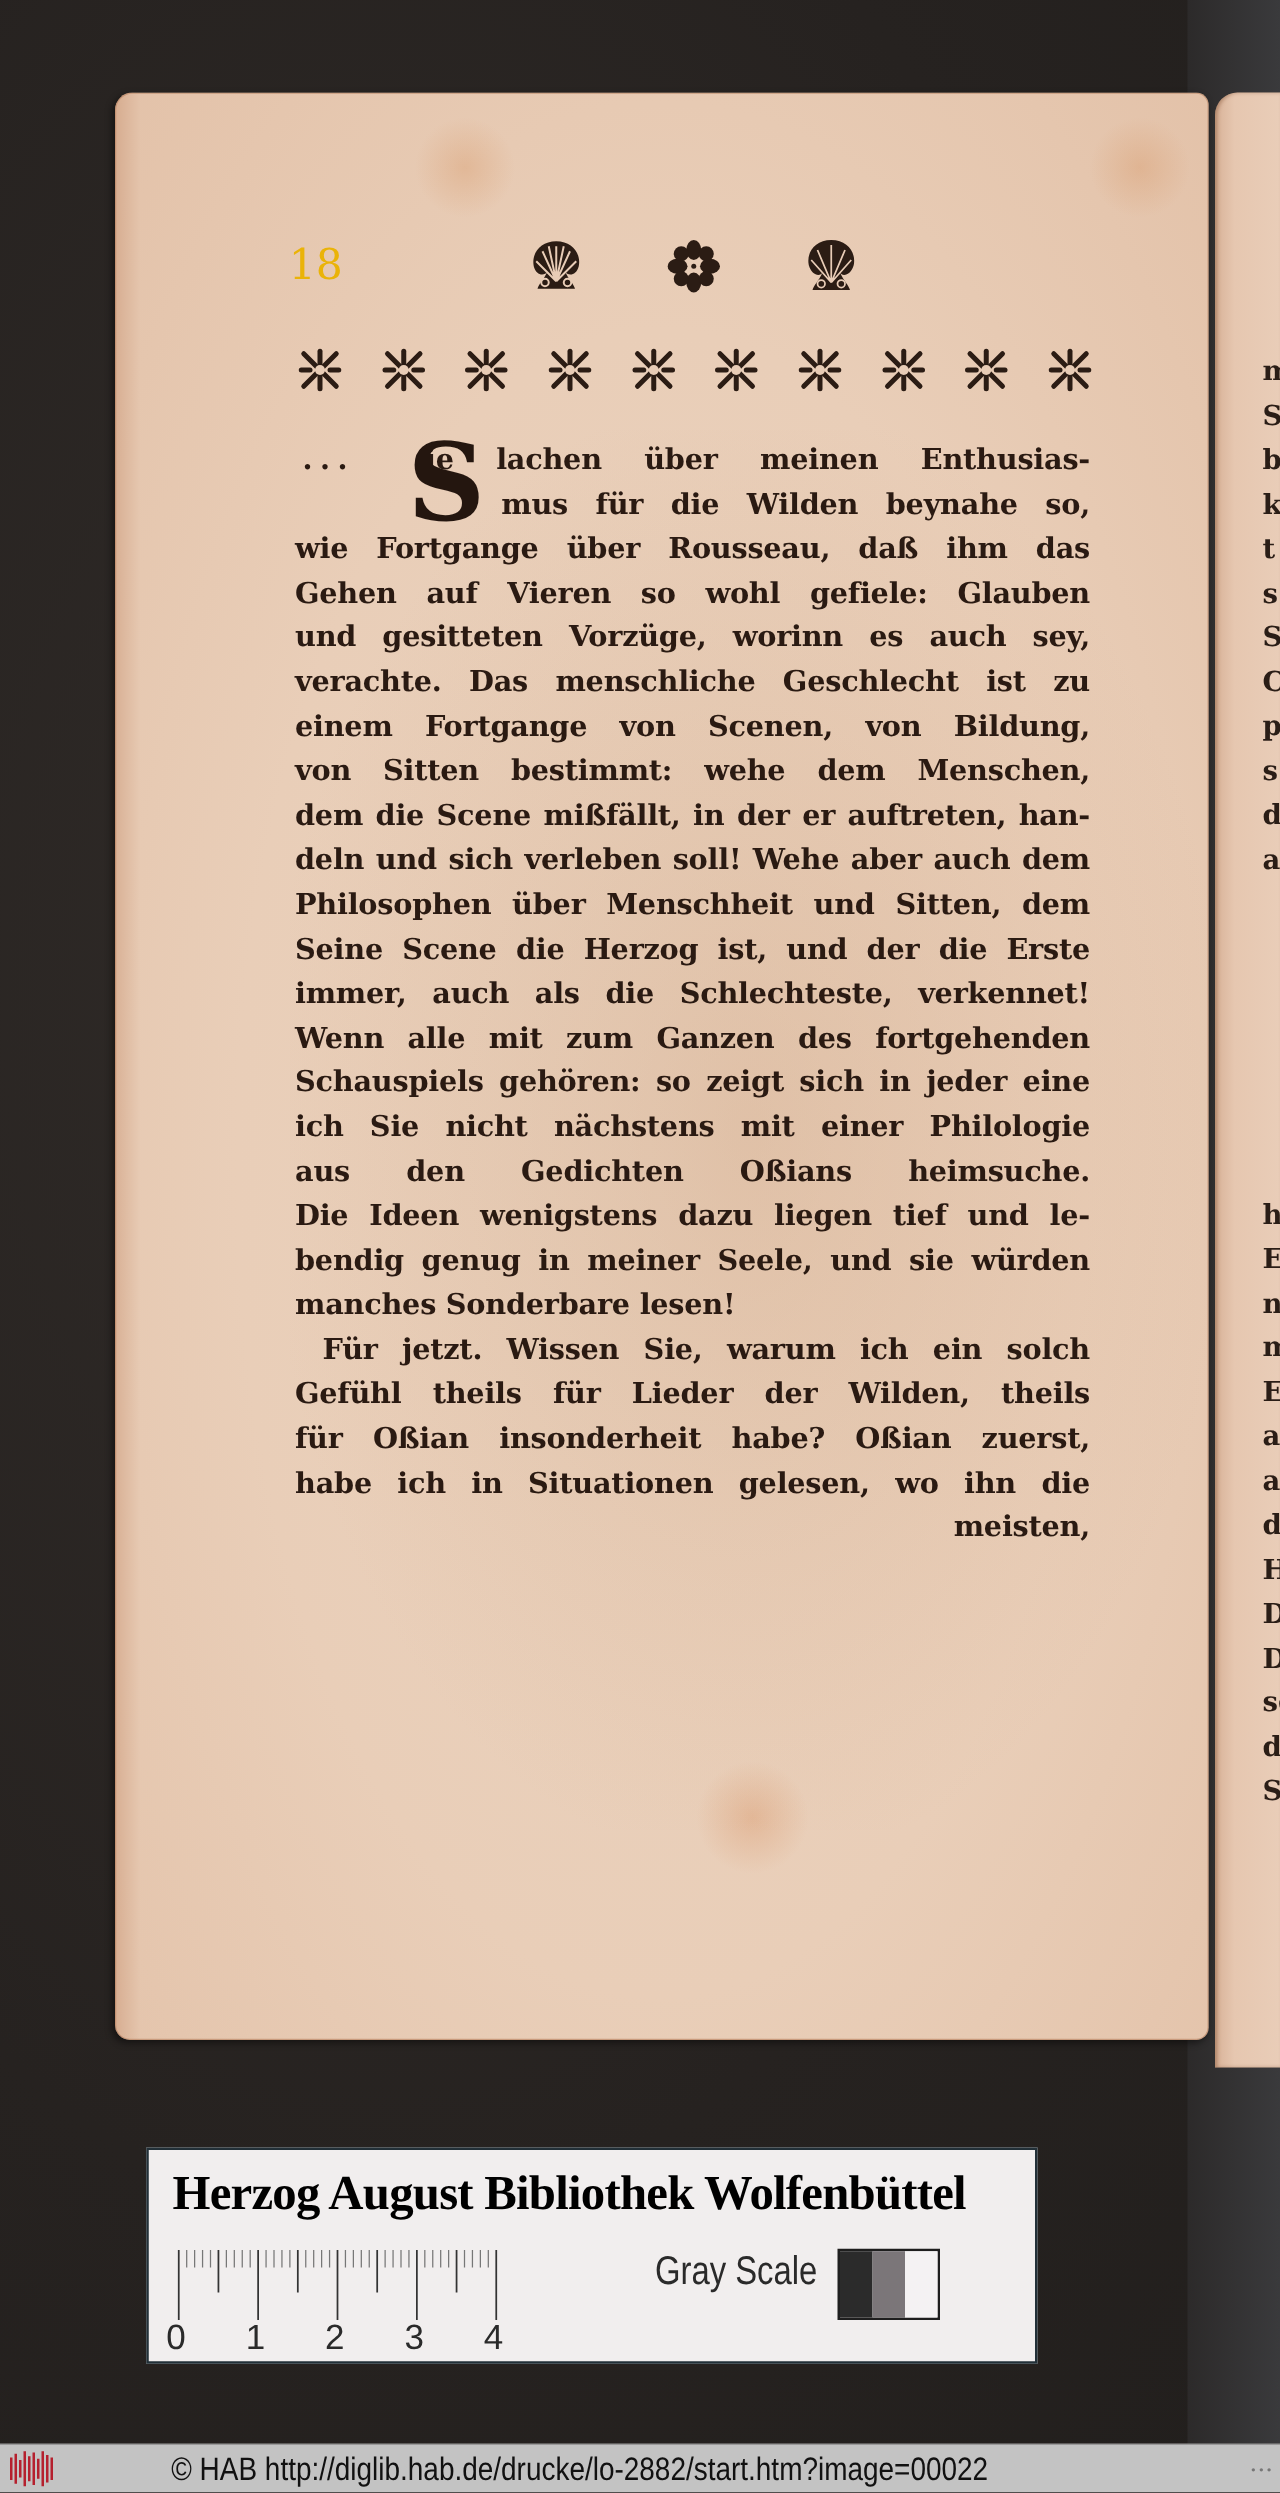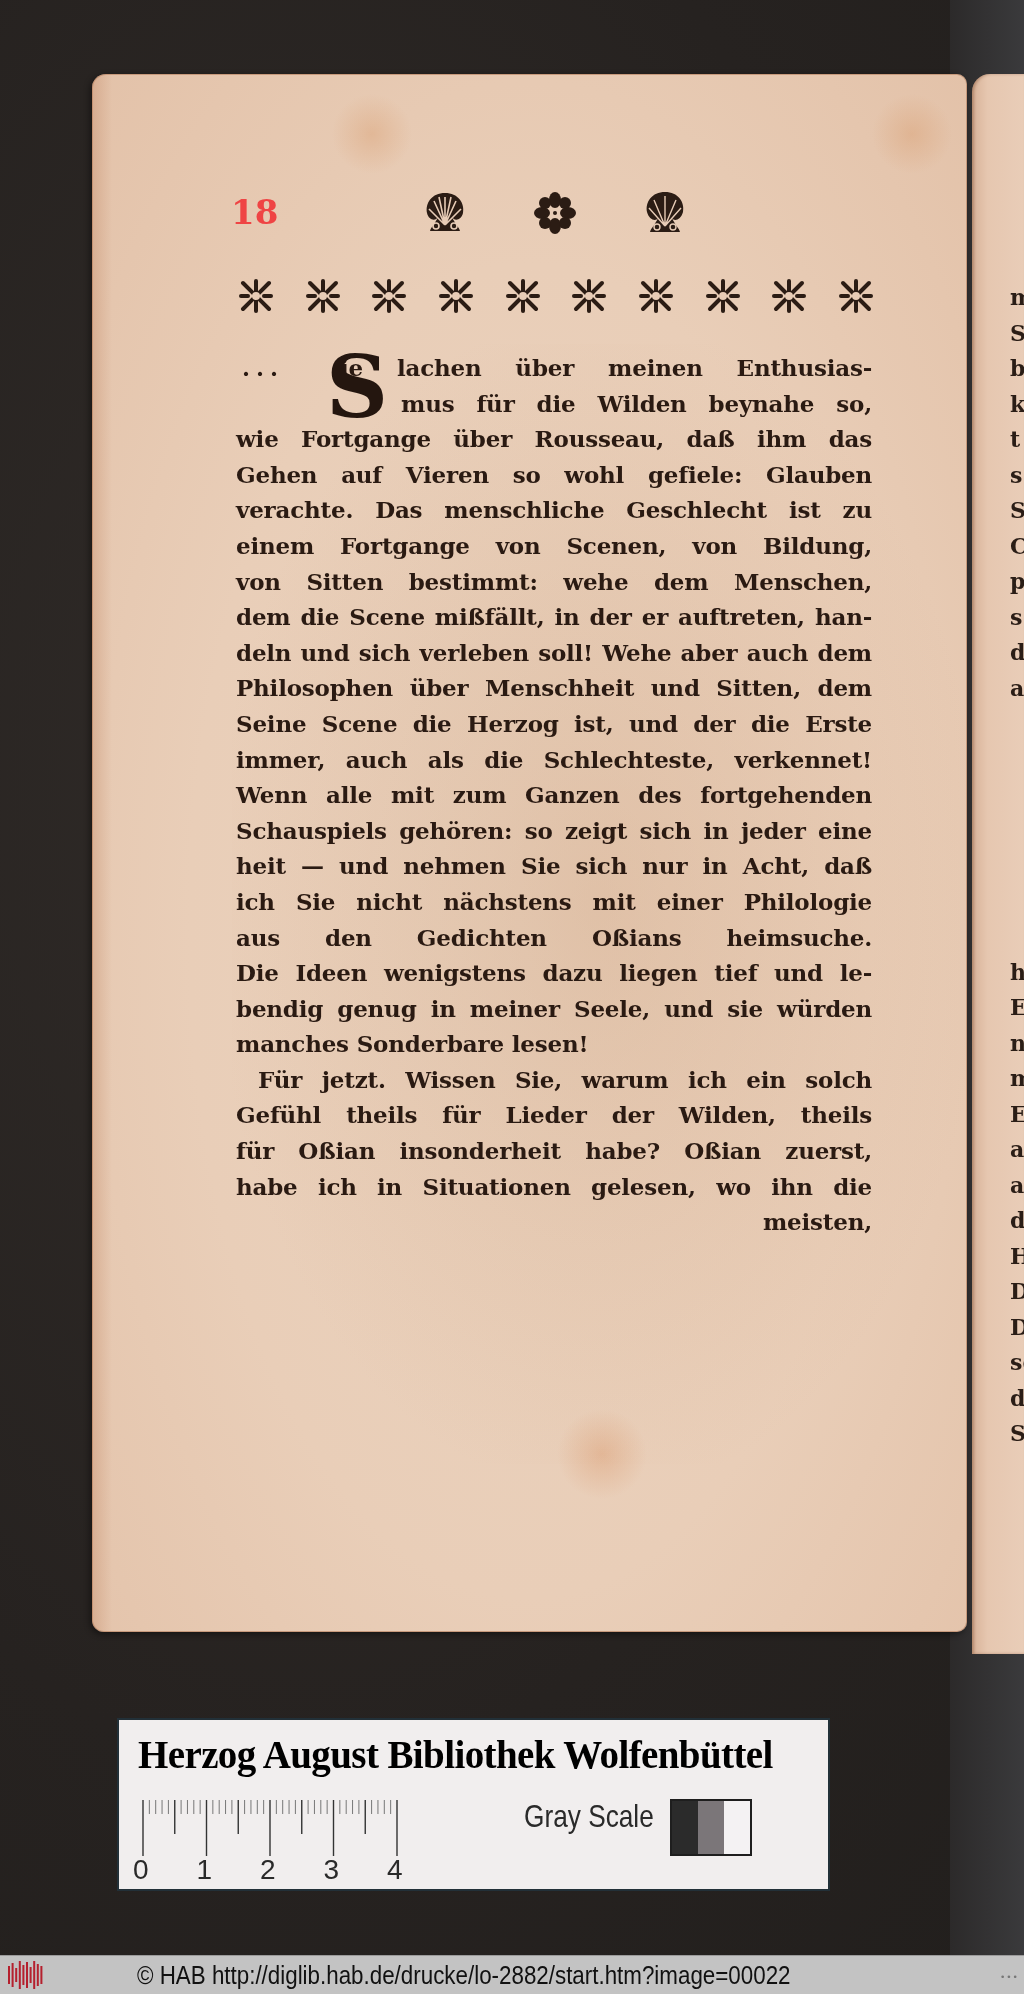--- a/index.html
+++ b/index.html
@@ -46,21 +46,21 @@
       content: ""; position: absolute; left: 0; top: 0; width: 20px; height: 100%;
       background: linear-gradient(90deg, rgba(190,130,95,0.35), rgba(190,130,95,0));
       border-radius: 14px 0 0 12px;
     }
     .text-block-bg {
       position: absolute; left: 140px; top: 270px; width: 735px; height: 1120px;
       background: radial-gradient(ellipse at 50% 50%, rgba(205,160,125,0.35), rgba(205,160,125,0) 75%);
     }
     .page-number {
       position: absolute; left: 231px; top: 192px;
-      font-family: "DejaVu Serif", serif; font-weight: bold; font-size: 34px; color: #ef4444;
+      font-family: "DejaVu Serif", serif; font-weight: normal; font-size: 34px; color: #eab308;
     }
     .ornaments {
       position: absolute; left: 420px; top: 188px; width: 270px; height: 50px;
       display: flex; justify-content: space-between; align-items: center;
     }
     .ornament {
       width: 50px; height: 46px; display: flex; align-items: center; justify-content: center;
       color: #2b1c14;
     }
     .star-row {
@@ -327,31 +327,31 @@
         <circle cx="18" cy="18" r="4" fill="#e8ccb6"></circle>
       </svg></div>
   </div>
 
 <div class="body-text" id="body-text">
   <span class="drop-cap">S</span>
   <span class="line first first-row"><span class="ellipsis" style="position:absolute;left:6px;">...</span><span>ie lachen über meinen Enthusias-</span></span>
   <span class="line indent-drop">mus für die Wilden beynahe so,</span>
   <span class="line">wie Fortgange über Rousseau, daß ihm das</span>
   <span class="line">Gehen auf Vieren so wohl gefiele: Glauben</span>
+  <span class="line">und gesitteten Vorzüge, worinn es auch sey,</span>
   <span class="line">verachte.  Das menschliche Geschlecht ist zu</span>
   <span class="line">einem Fortgange von Scenen, von Bildung,</span>
   <span class="line">von Sitten bestimmt: wehe dem Menschen,</span>
   <span class="line">dem die Scene mißfällt, in der er auftreten, han-</span>
   <span class="line">deln und sich verleben soll! Wehe aber auch dem</span>
   <span class="line">Philosophen über Menschheit und Sitten, dem</span>
   <span class="line">Seine Scene die Herzog ist, und der die Erste</span>
   <span class="line">immer, auch als die Schlechteste, verkennet!</span>
   <span class="line">Wenn alle mit zum Ganzen des fortgehenden</span>
   <span class="line">Schauspiels gehören: so zeigt sich in jeder eine</span>
-  <span class="line">heit — und nehmen Sie sich nur in Acht, daß</span>
   <span class="line">ich Sie nicht nächstens mit einer Philologie</span>
   <span class="line">aus den Gedichten Oßians heimsuche.</span>
   <span class="line">Die Ideen wenigstens dazu liegen tief und le-</span>
   <span class="line">bendig genug in meiner Seele, und sie würden</span>
   <span class="line short">manches Sonderbare lesen!</span>
   <span class="line para-indent">Für jetzt.  Wissen Sie, warum ich ein solch</span>
   <span class="line">Gefühl theils für Lieder der Wilden, theils</span>
   <span class="line">für Oßian insonderheit habe? Oßian zuerst,</span>
   <span class="line">habe ich in Situationen gelesen, wo ihn die</span>
   <span class="line right">meisten,</span>

